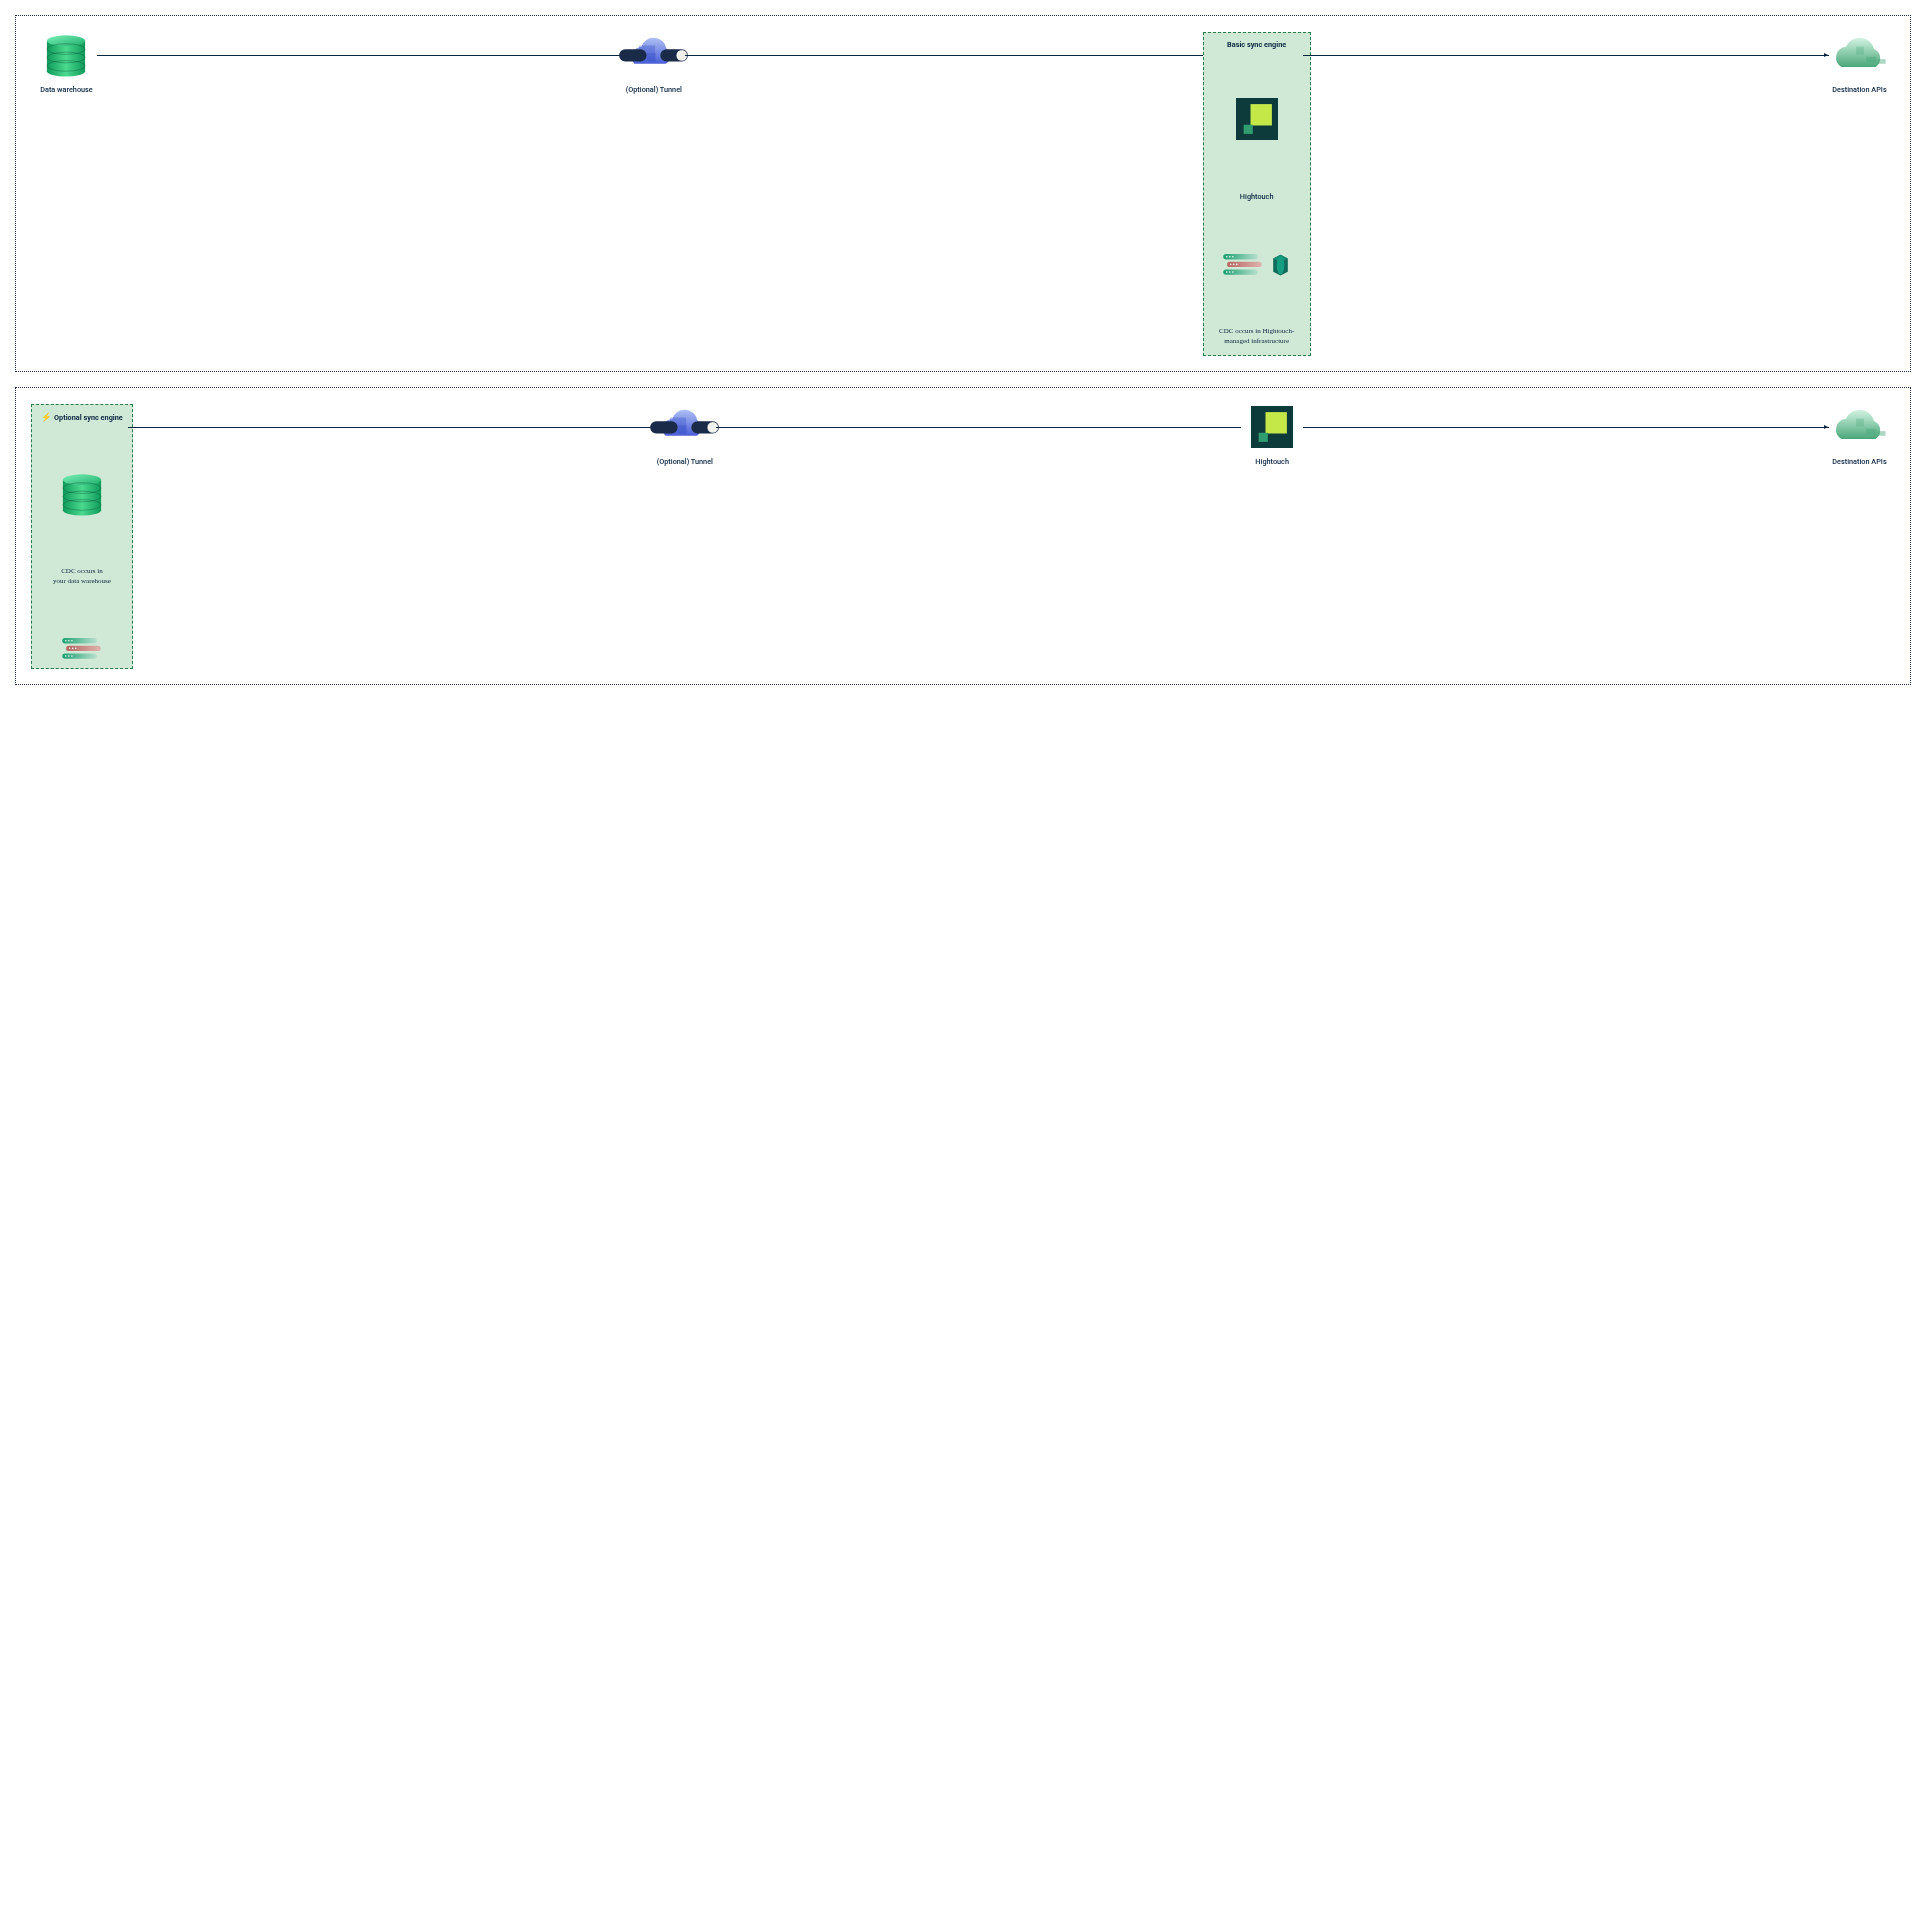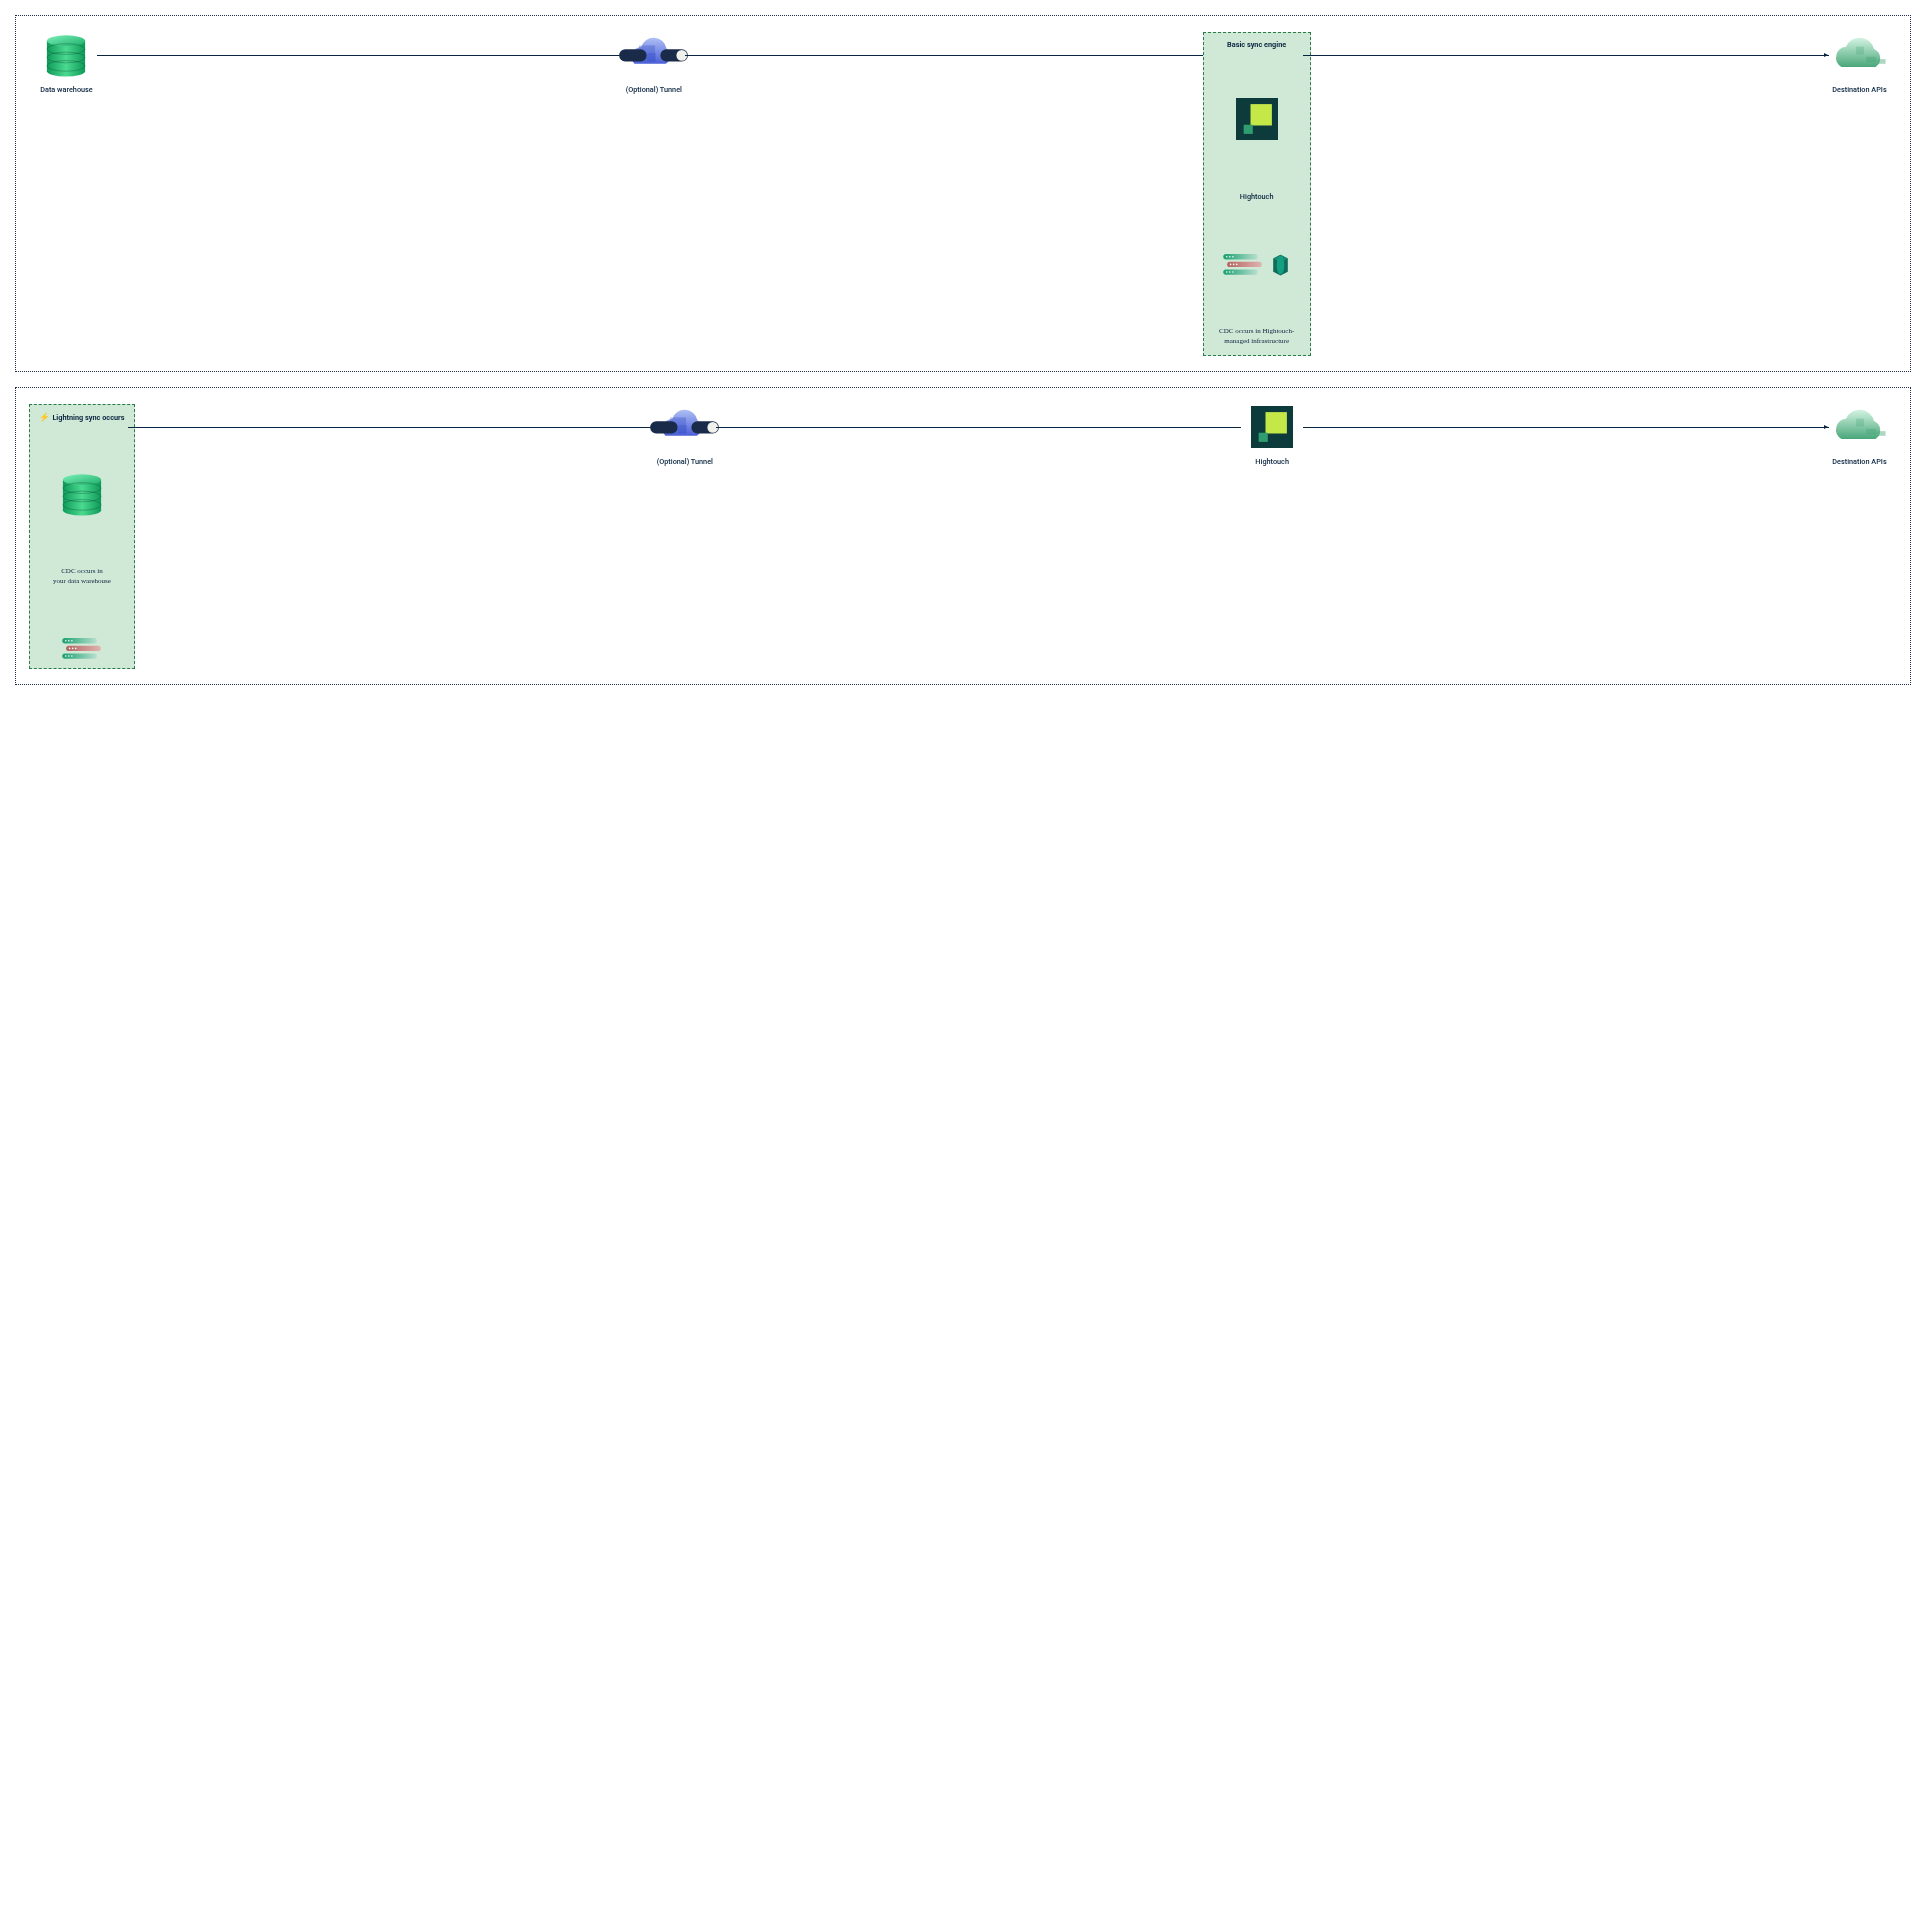--- a/index.html
+++ b/index.html
@@ -234,21 +234,21 @@
   </div>
 </div>
 
 <div class="diagram-panel">
   <div class="flow-row">
 
     <div class="flow-node flow-node-wide">
       <div class="highlight-box">
         <div class="lightning-title">
           <span class="bolt">⚡</span>
-          <span>Lightning sync occurs</span>
+          <span>Optional sync engine</span>
         </div>
         <svg width="42" height="44" viewBox="0 0 110 115">
           <ellipse cx="55" cy="100" rx="50" ry="14" fill="url(#greenCyl)"></ellipse>
           <rect x="5" y="20" width="100" height="80" fill="url(#greenCyl)"></rect>
           <ellipse cx="55" cy="20" rx="50" ry="14" fill="url(#greenCylTop)"></ellipse>
           <ellipse cx="55" cy="42" rx="50" ry="14" fill="none" stroke="#0a4a30" stroke-width="2" opacity="0.45"></ellipse>
           <ellipse cx="55" cy="64" rx="50" ry="14" fill="none" stroke="#0a4a30" stroke-width="2" opacity="0.45"></ellipse>
           <ellipse cx="55" cy="86" rx="50" ry="14" fill="none" stroke="#0a4a30" stroke-width="2" opacity="0.45"></ellipse>
         </svg>
         <div class="highlight-sub" style="white-space:pre-line">CDC occurs in

